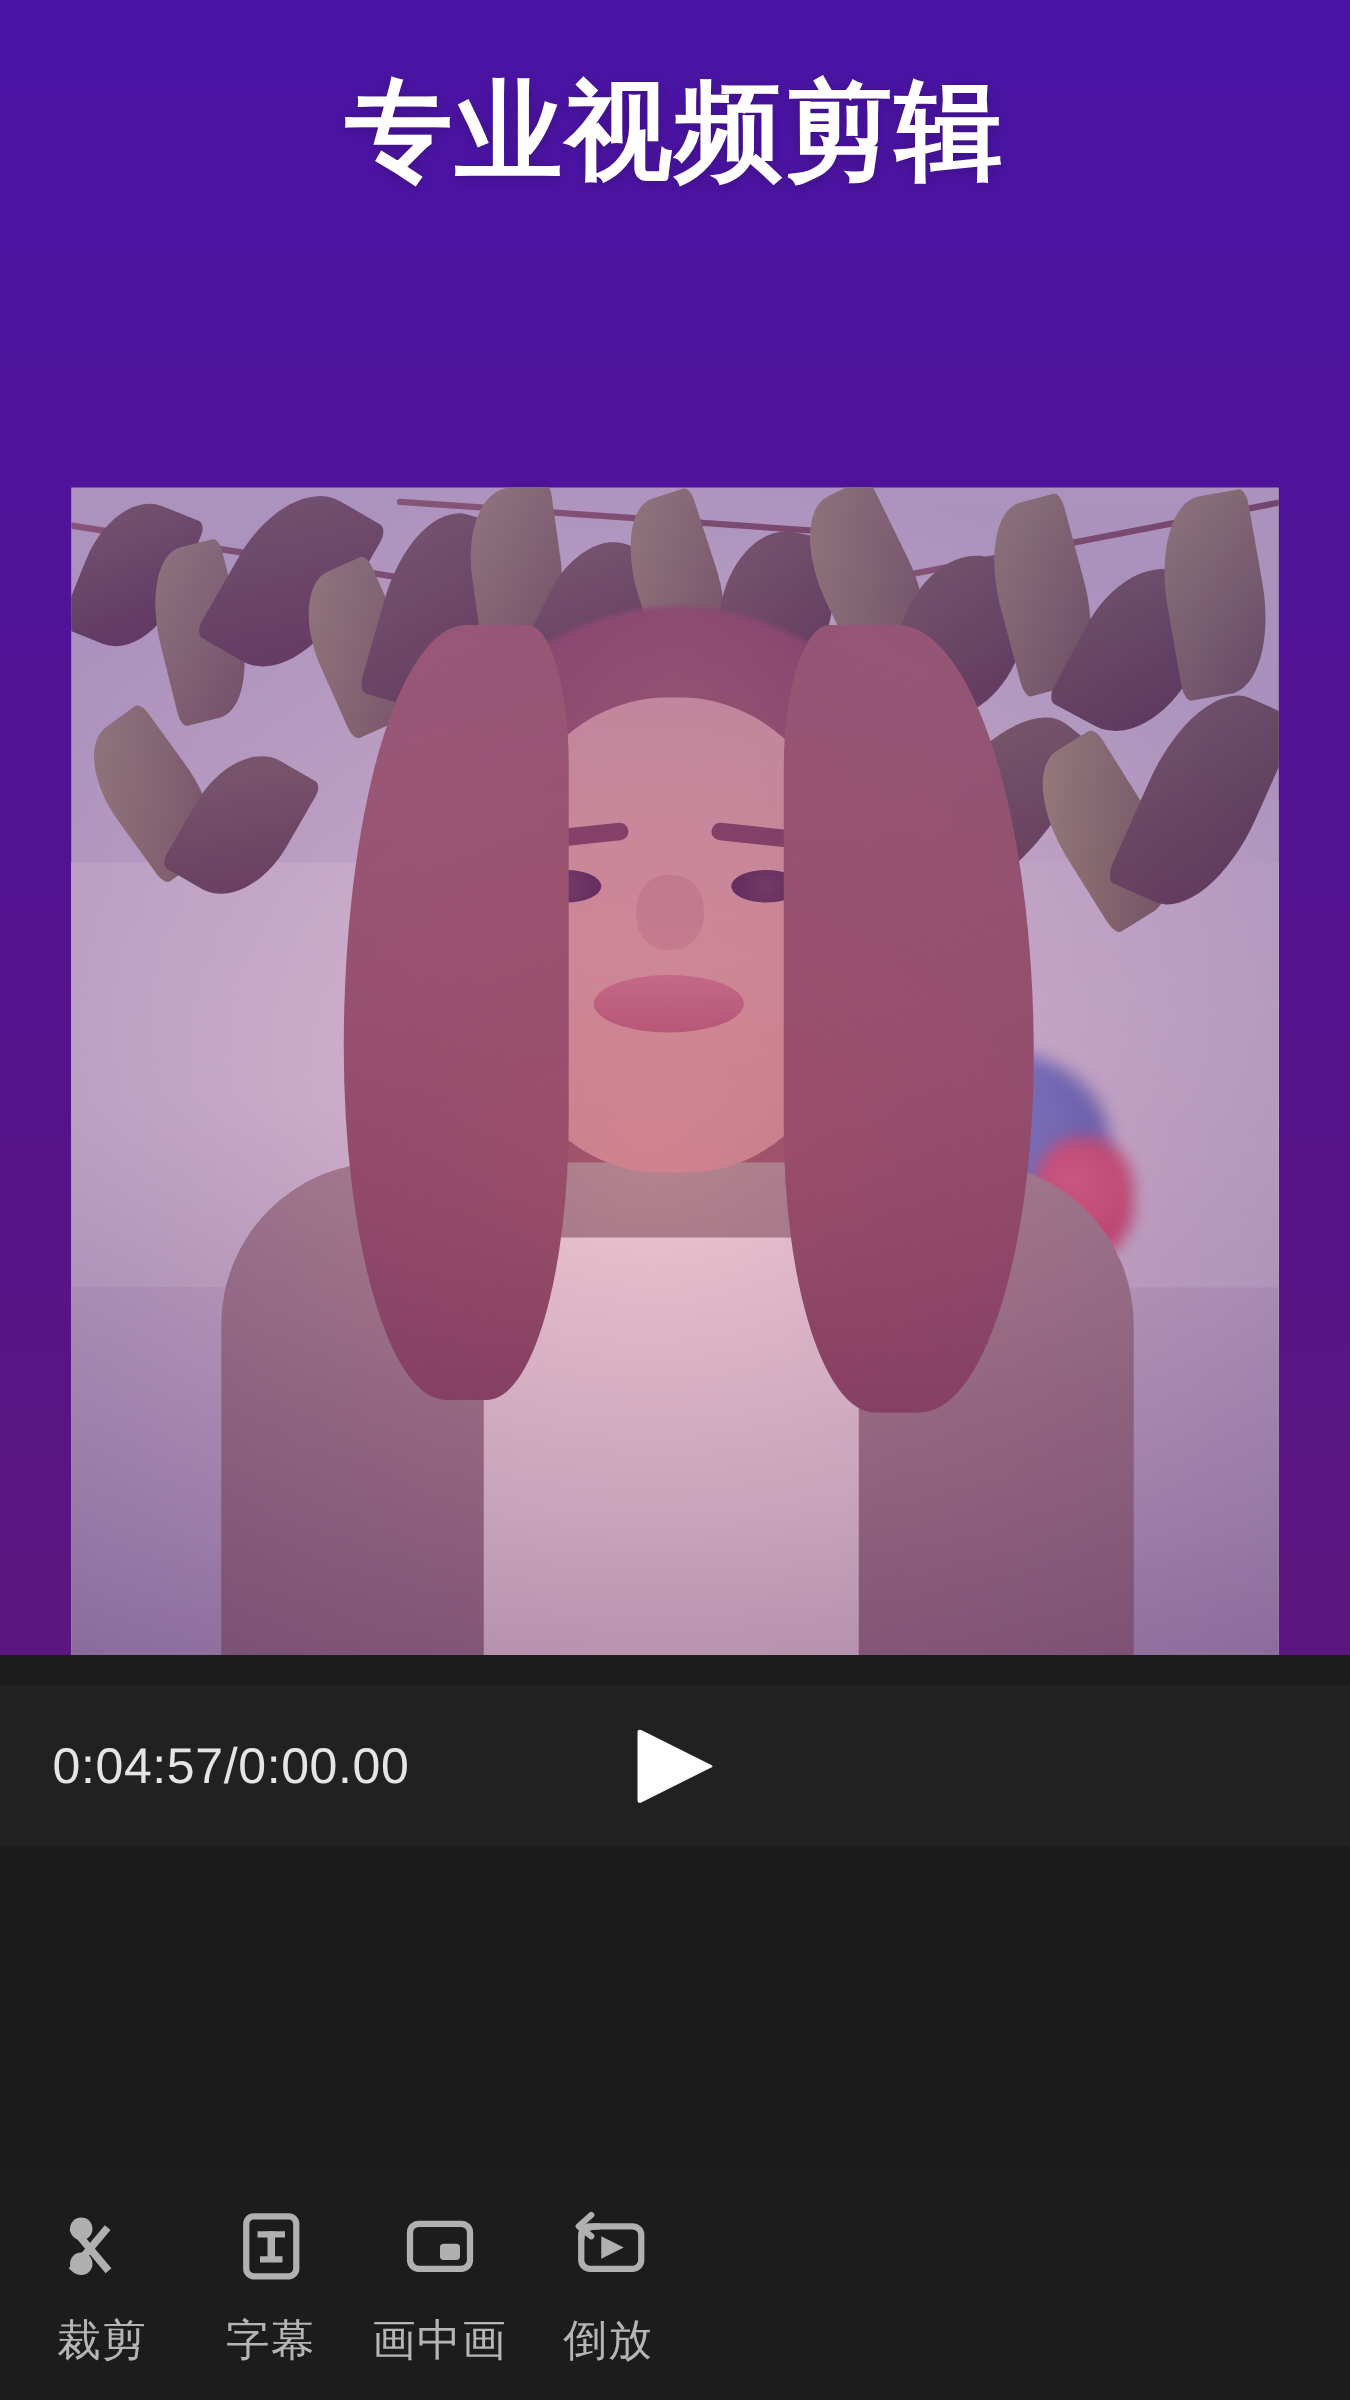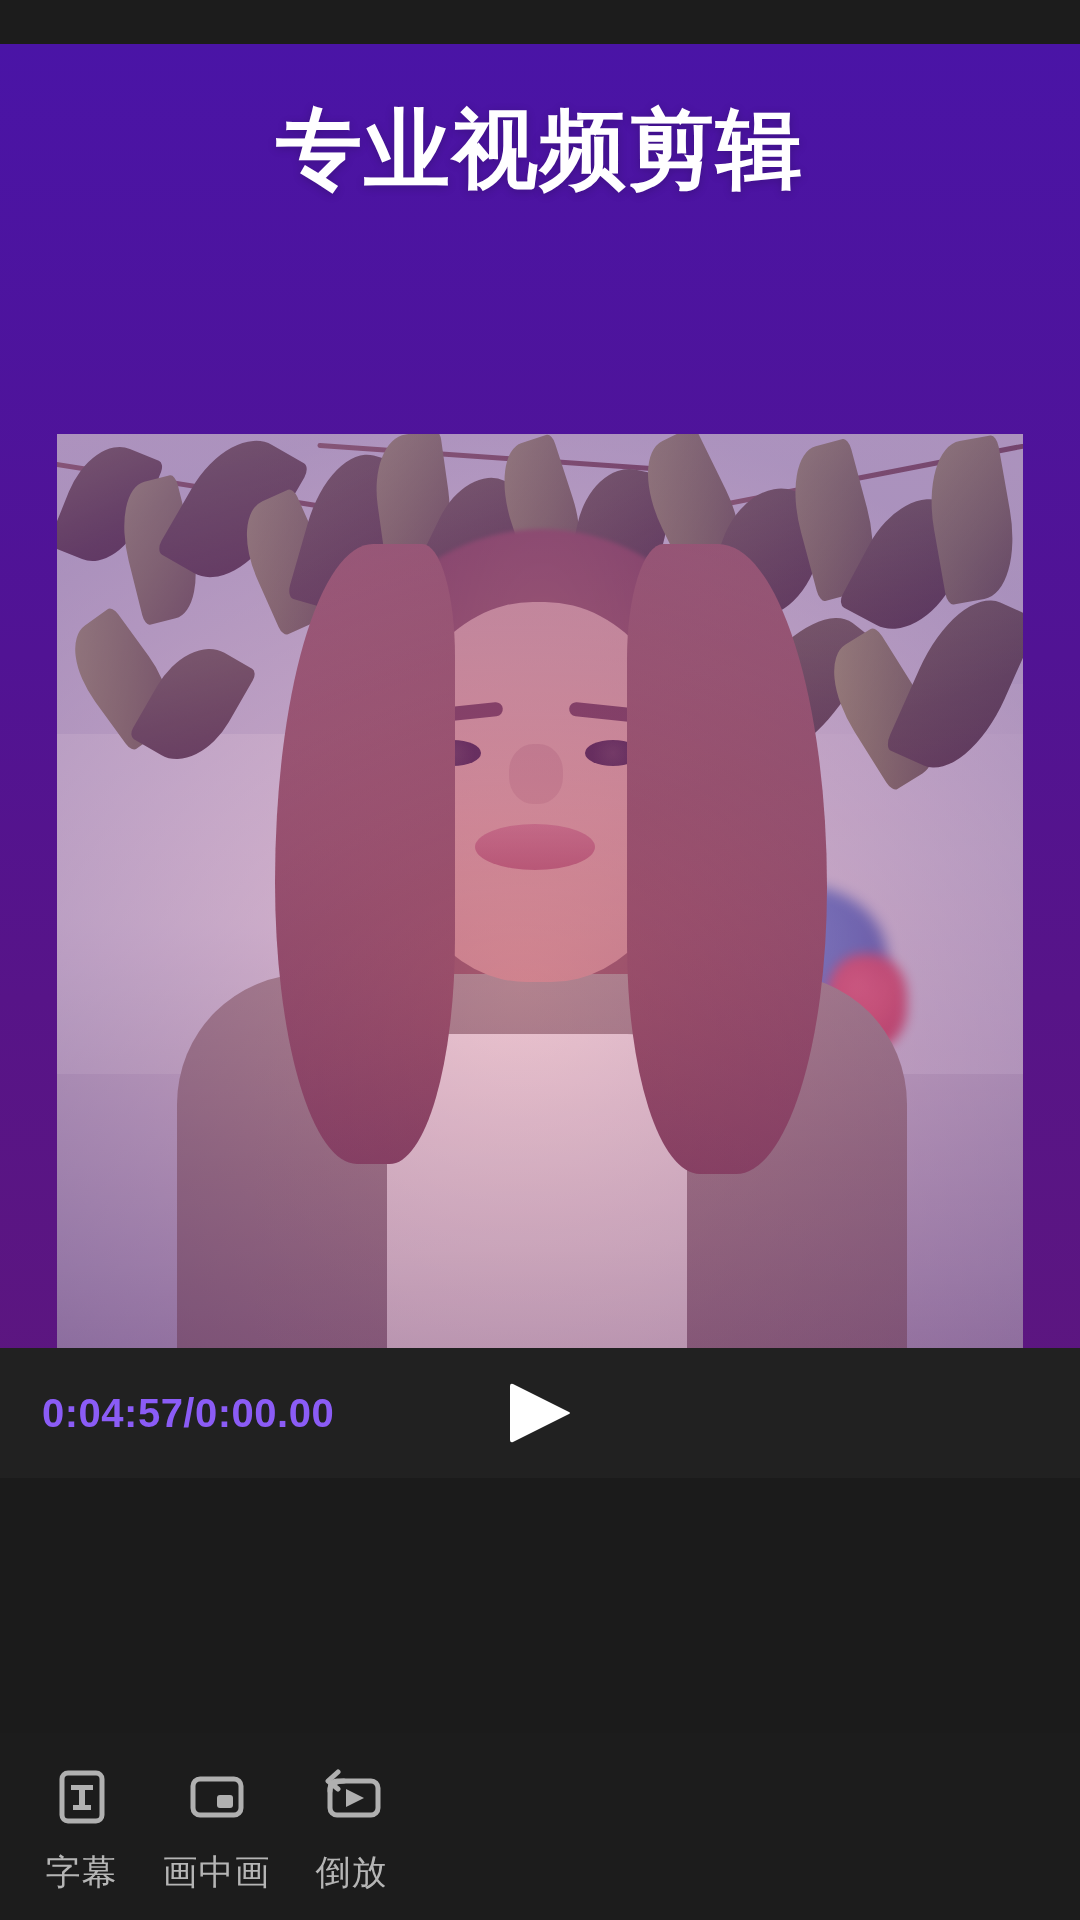--- a/index.html
+++ b/index.html
@@ -7,21 +7,20 @@
   body {
     font-family:"Liberation Sans","DejaVu Sans",sans-serif;
     background:#1c1c1c; overflow:hidden; position:relative;
   }
 
   
   #hero {
     position:absolute; left:0; top:0; width:1080px; height:1324px;
     background:linear-gradient(180deg,#4a14a6 0%,#511394 46%,#571488 72%,#5c1680 100%);
     overflow:hidden;
-    margin-top:44px;
   }
   #headline {
     position:absolute; left:0; top:46px; width:1080px;
     text-align:center; color:#fff;
     font-weight:bold; font-size:86px; line-height:118px;
     letter-spacing:2px;
     text-shadow:0 2px 10px rgba(0,0,0,.18);
   }
   #headline .ln { display:block; }
 
@@ -127,21 +126,21 @@
     background:radial-gradient(ellipse 70% 60% at 48% 58%,rgba(214,96,140,.30) 0%,rgba(90,30,120,.40) 100%);
   }
 
   
   #ctrlbar {
     position:absolute; left:0; top:1348px; width:1080px; height:130px;
     background:#212121;
   }
   #timecode {
     position:absolute; left:42px; top:0; height:130px; line-height:130px;
-    color:#8b5cf6; font-size:40px; letter-spacing:.5px;font-weight:bold;
+    color:#e5e5e5; font-size:40px; letter-spacing:.5px;
   }
   #play-btn {
     position:absolute; left:505px; top:1378px; width:70px; height:70px;
     cursor:pointer;
   }
   #play-btn svg { display:block; }
 
   
   #timeline {
     position:absolute; left:0; top:1478px; width:1080px; height:255px;
@@ -236,20 +235,29 @@
 </div>
 
 <div id="timeline">
   
   
   
 </div>
 
 <div id="toolbar">
 
+  <div class="tool">
+    <svg class="ic" viewBox="0 0 60 60">
+      <circle cx="13" cy="16" r="9" fill="#b0b0b0"></circle>
+      <circle cx="13" cy="44" r="9" fill="#b0b0b0"></circle>
+      <rect x="17" y="10" width="6" height="45" fill="#b0b0b0" transform="rotate(-40 20 32)"></rect>
+      <rect x="17" y="10" width="6" height="45" fill="#b0b0b0" transform="rotate(40 20 32)"></rect>
+    </svg>
+    <span class="lb">裁剪</span>
+  </div>
 
   <div class="tool">
     <svg class="ic" viewBox="0 0 60 60">
       <rect x="10" y="6" width="40" height="48" rx="6" fill="none" stroke="#b0b0b0" stroke-width="5"></rect>
       <rect x="19" y="18" width="22" height="5" fill="#b0b0b0"></rect>
       <rect x="27" y="18" width="6" height="24" fill="#b0b0b0"></rect>
       <rect x="21" y="38" width="18" height="5" fill="#b0b0b0"></rect>
     </svg>
     <span class="lb">字幕</span>
   </div>

